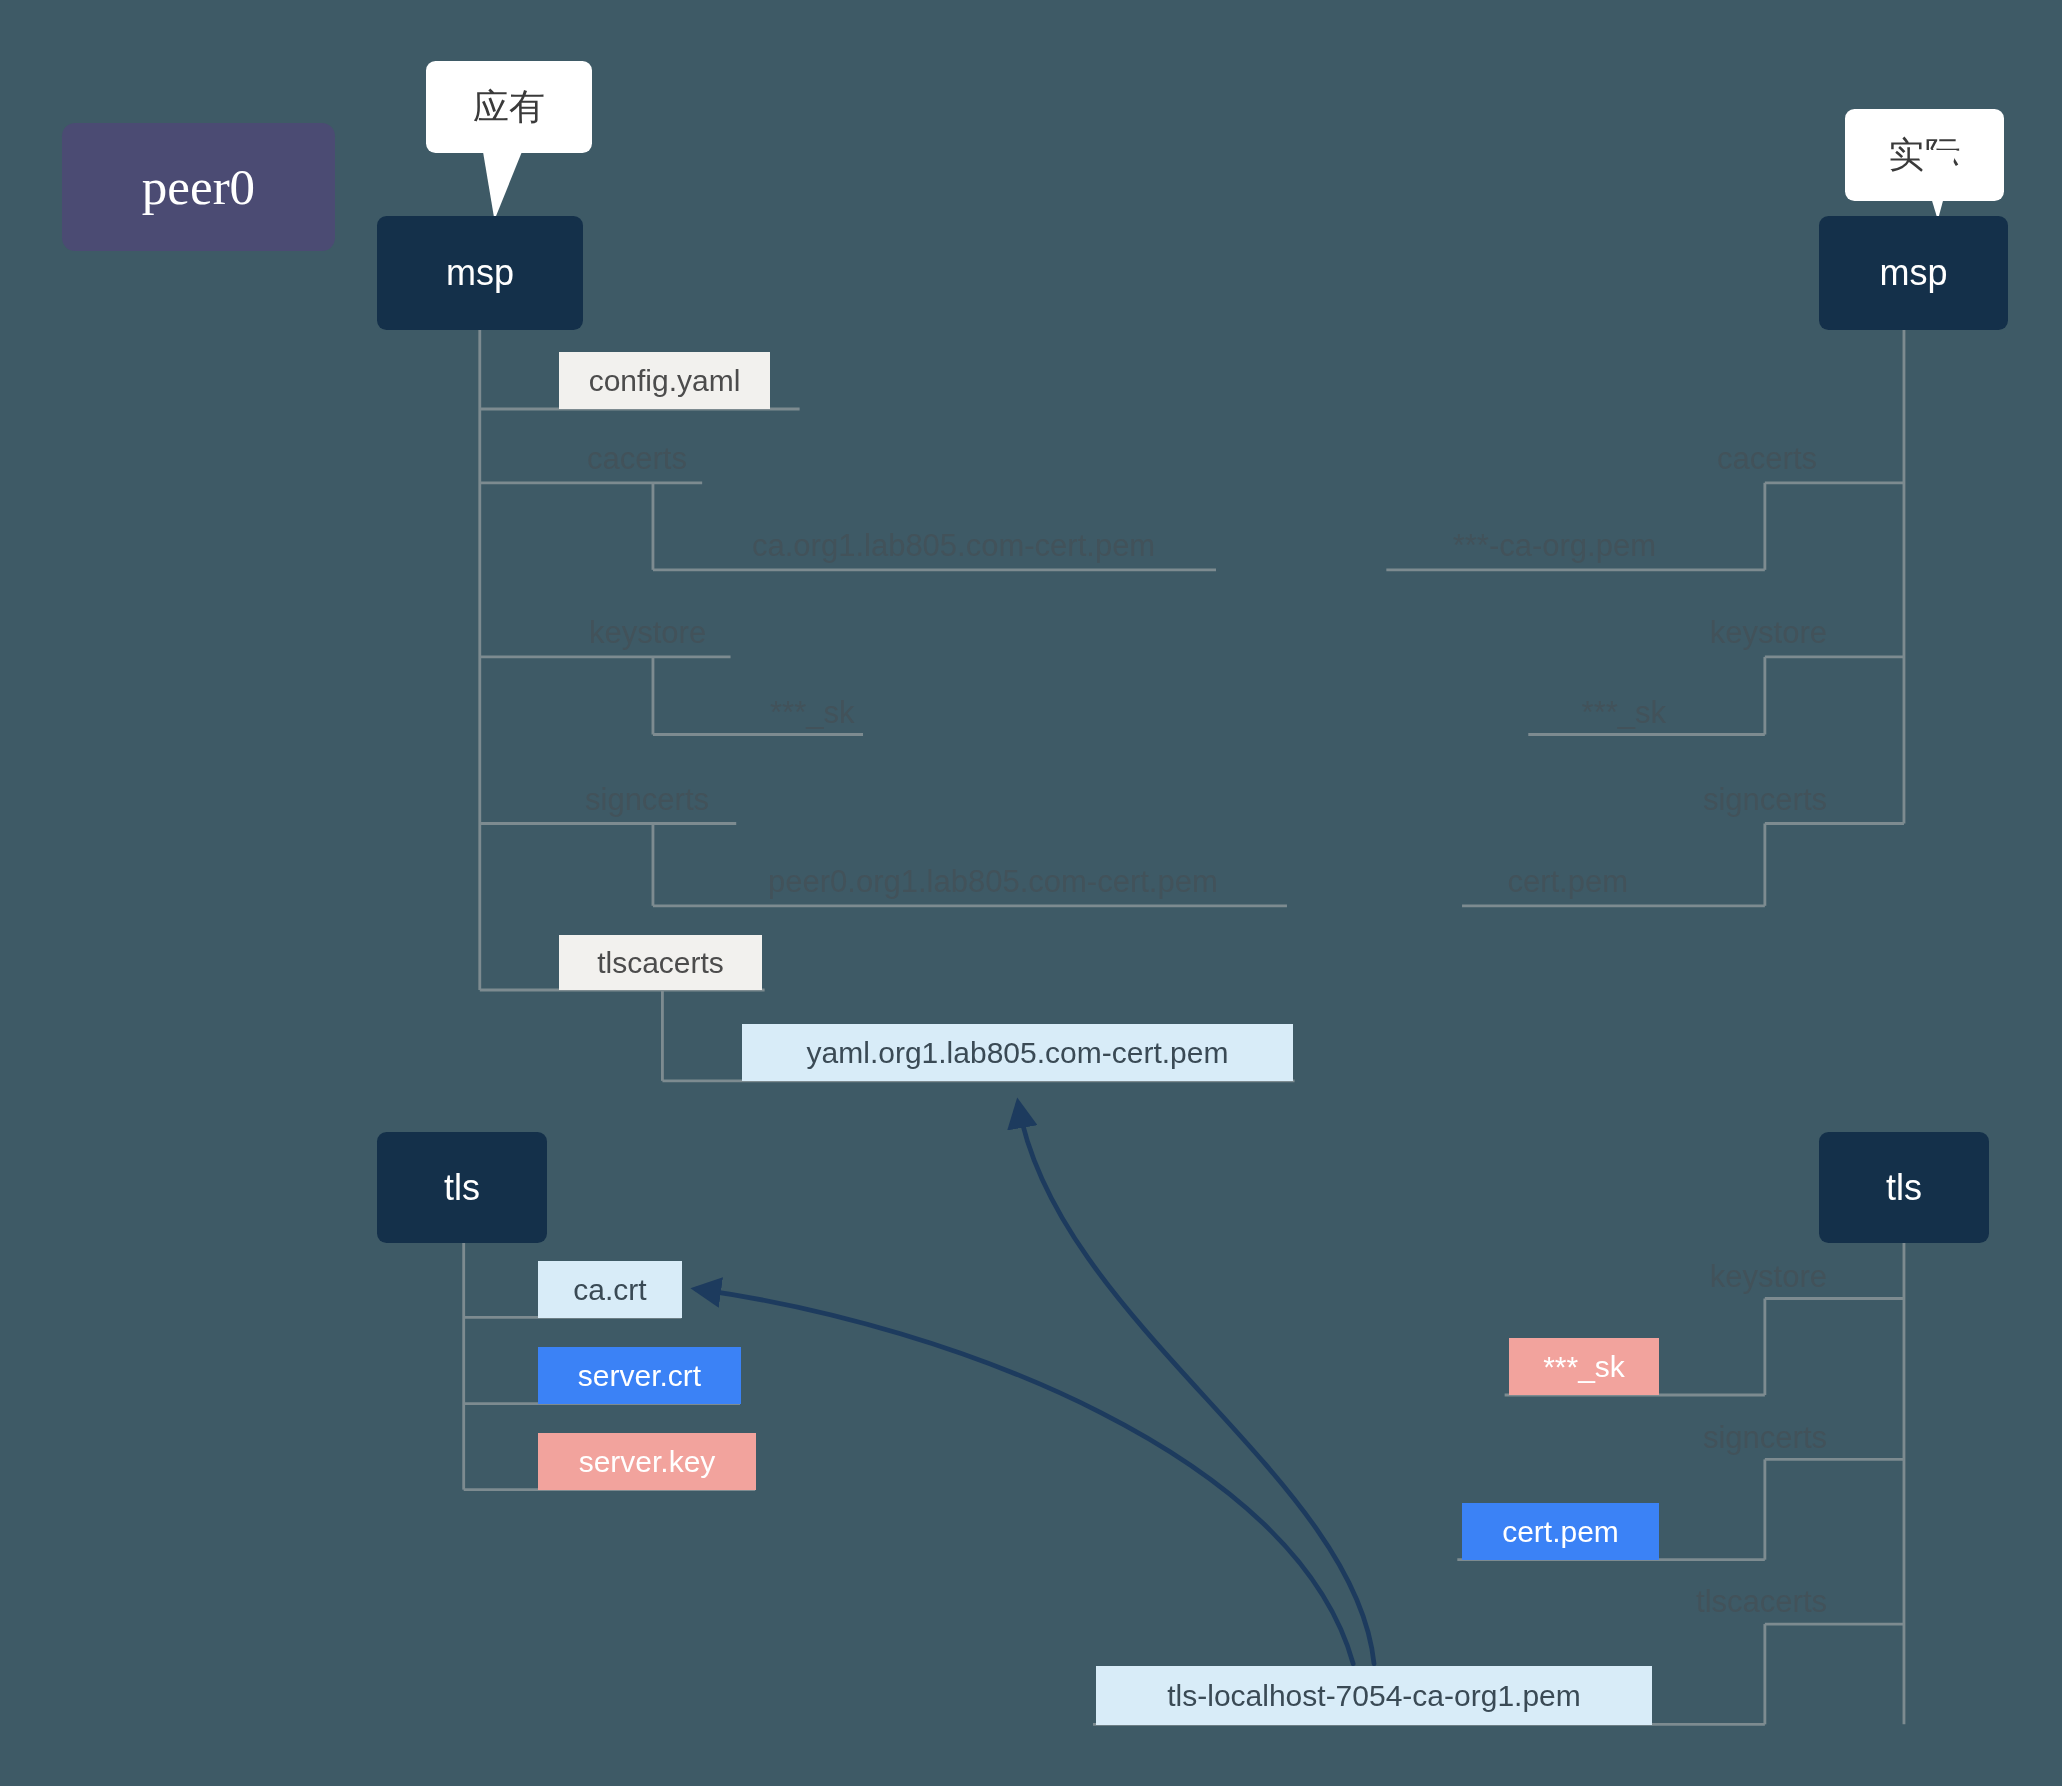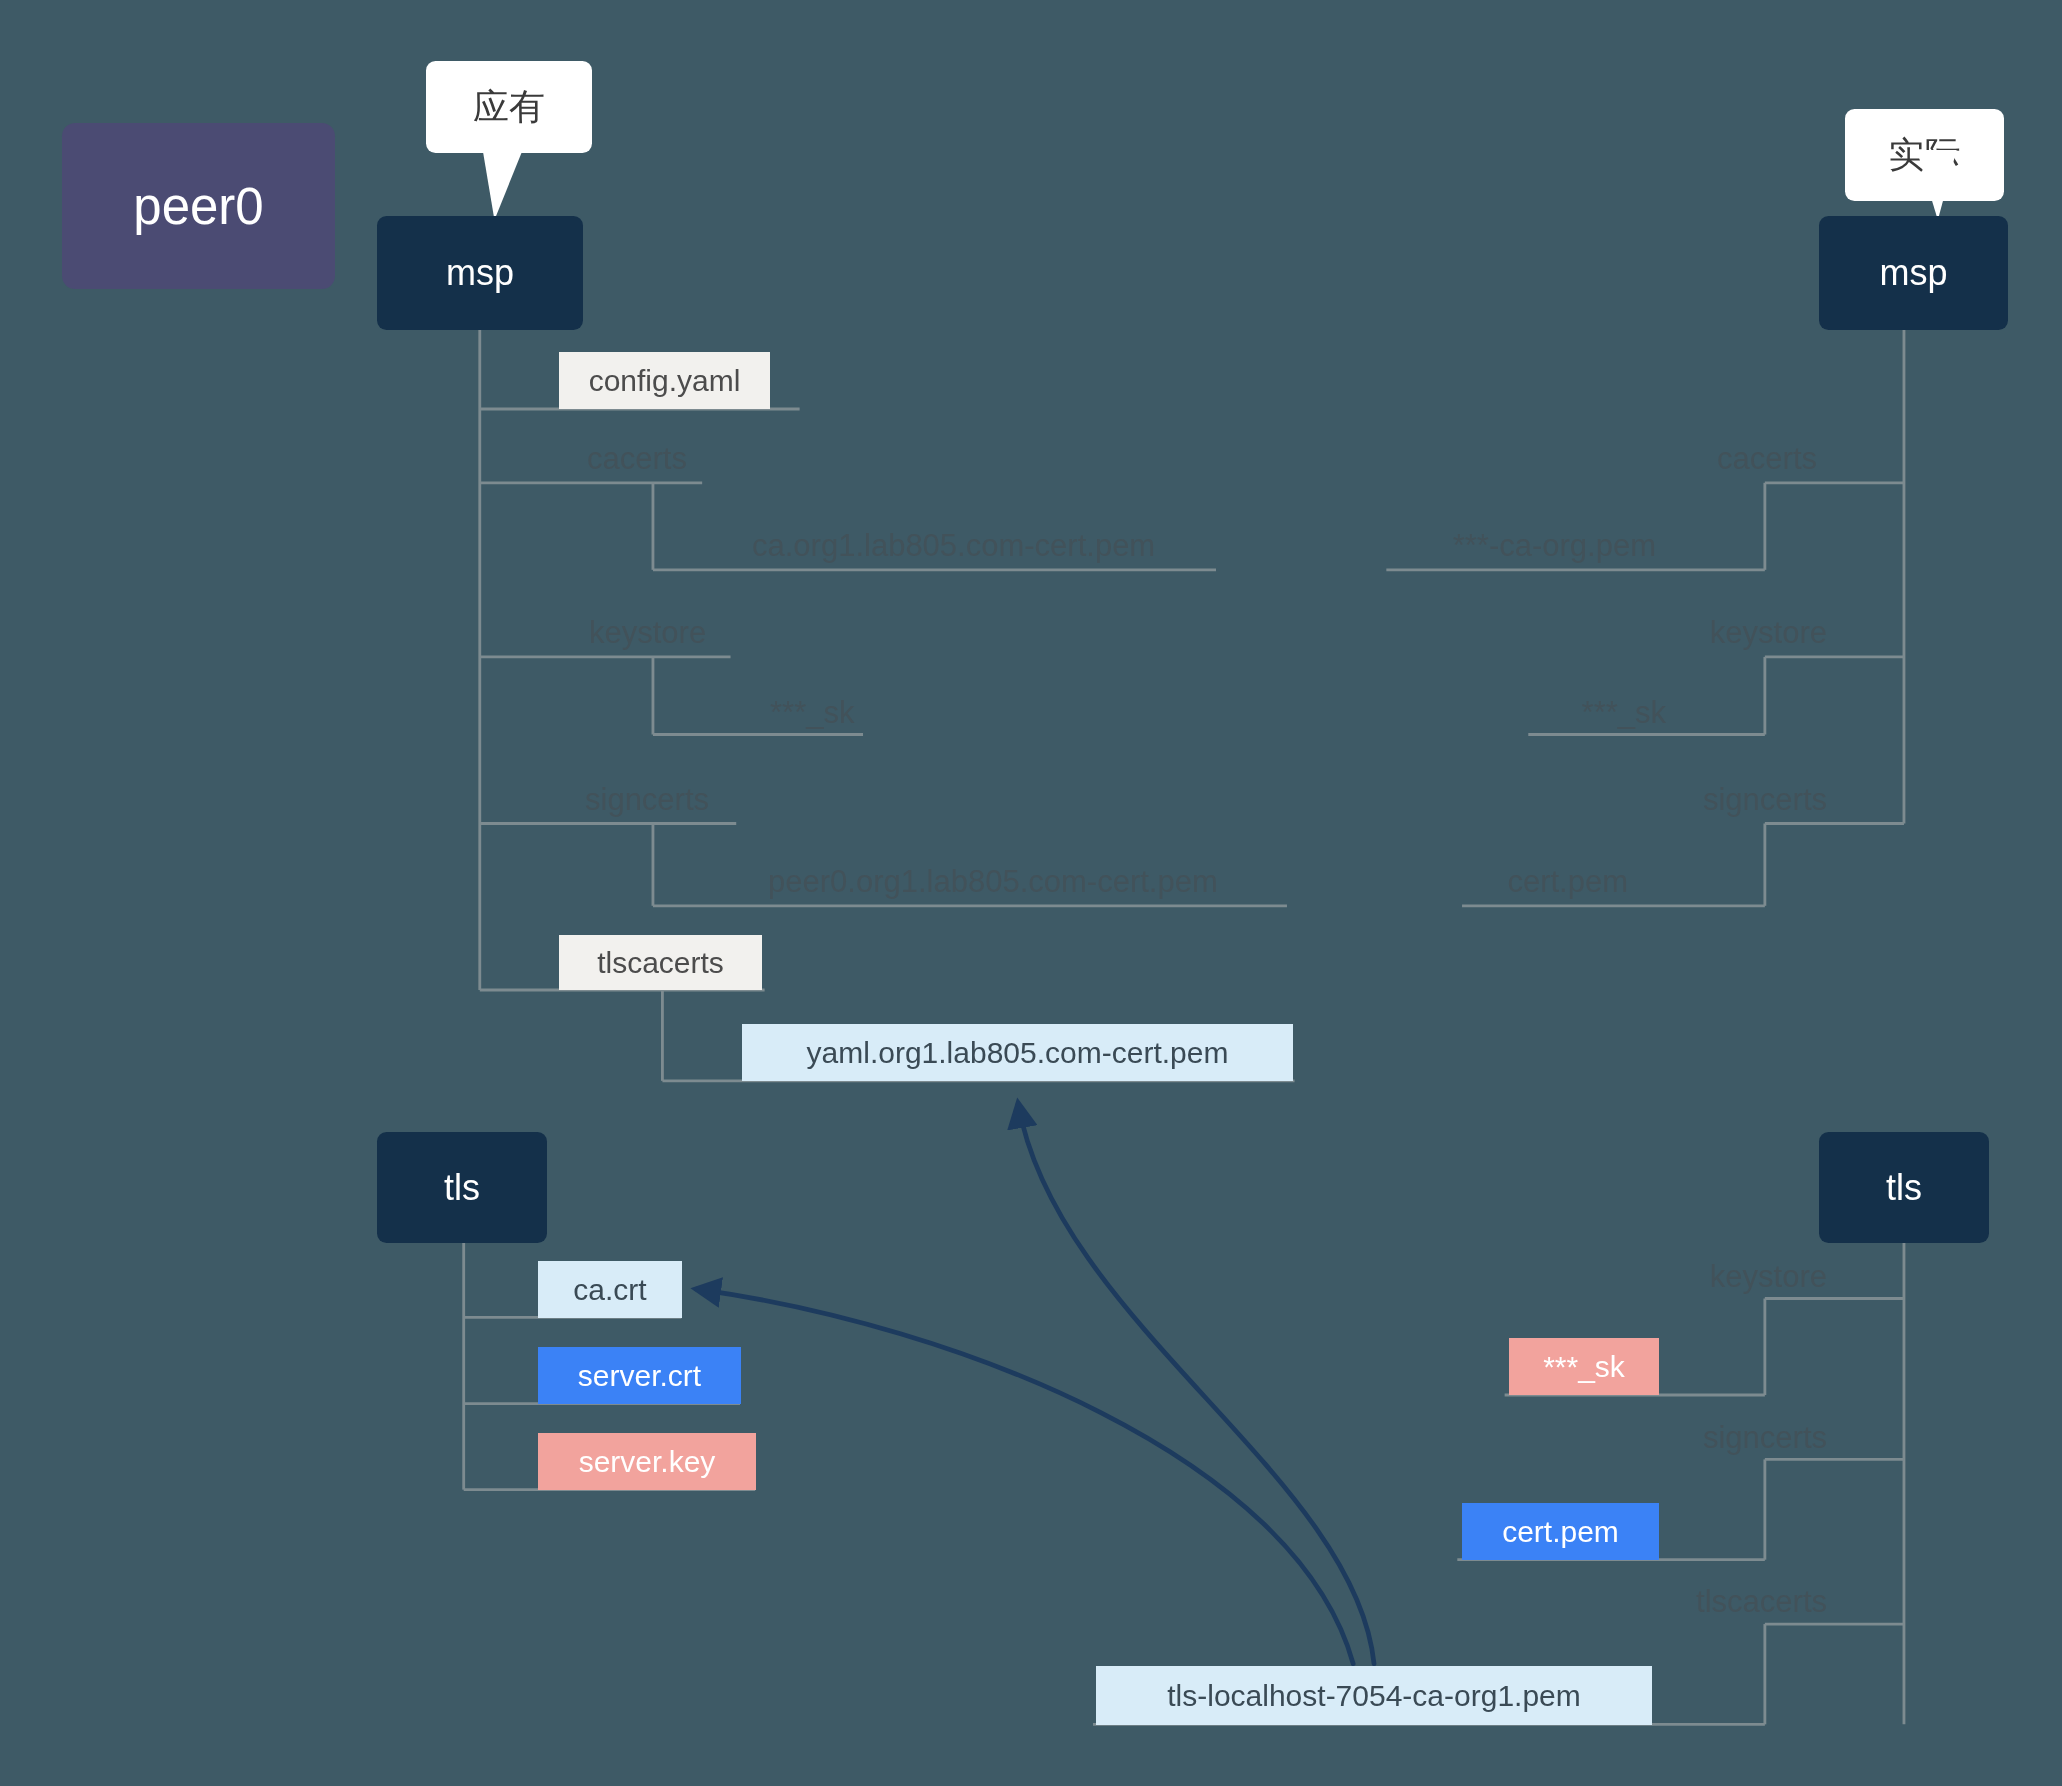--- a/index.html
+++ b/index.html
@@ -81,21 +81,21 @@
       <path d="M1865 1716 V1822"></path>
       <path d="M1155 1822 H1865"></path>
     </g>
 
     <g stroke="#1d3b5e" stroke-width="5" fill="none" stroke-linecap="round">
       <path d="M1452 1758 C1432 1560 1115 1395 1076 1166" marker-end="url(#ah)"></path>
       <path d="M1430 1758 C1370 1540 1010 1400 736 1362" marker-end="url(#ah)"></path>
     </g>
   </svg>
 
-  <div class="box peer" style="left:62px;top:123px;width:273px;height:166px;">
+  <div class="box peer" style="left:62px;top:123px;width:273px;height:128px;font-family:Liberation Serif, serif;">
     <span>peer0</span>
   </div>
 
   <div class="callout" style="left:426px;top:61px;width:166px;height:92px;">
     <span>应有</span>
   </div>
   <div class="tail" style="left:478px;top:150px;width:47px;height:70px;clip-path:polygon(10% 0,95% 0,35% 100%);"></div>
 
   <div class="callout" style="left:1845px;top:61px;width:159px;height:92px;margin-top:48px;">
     <span>实际</span>

